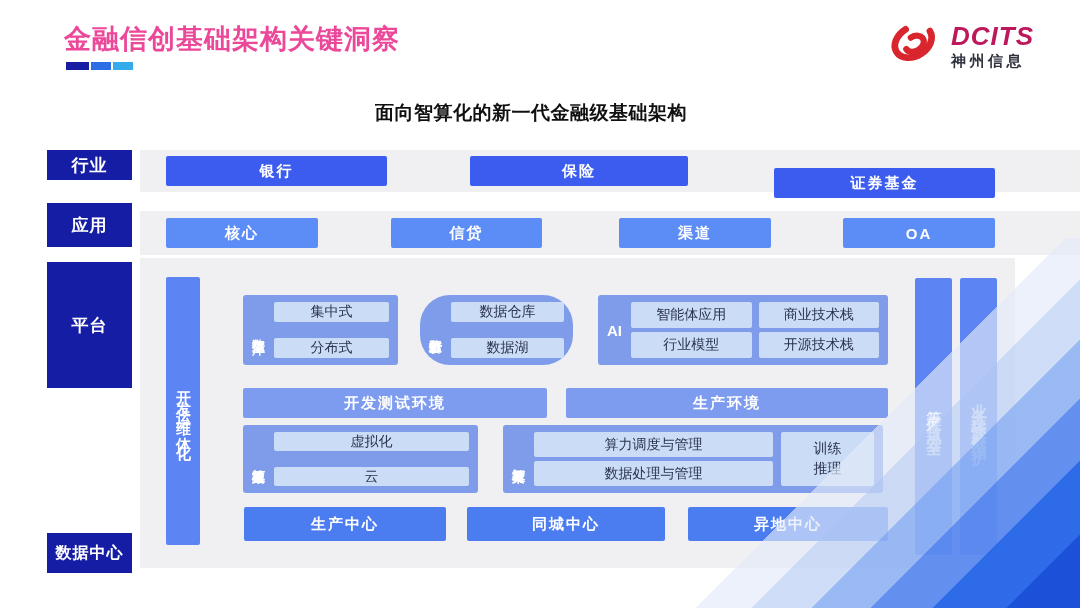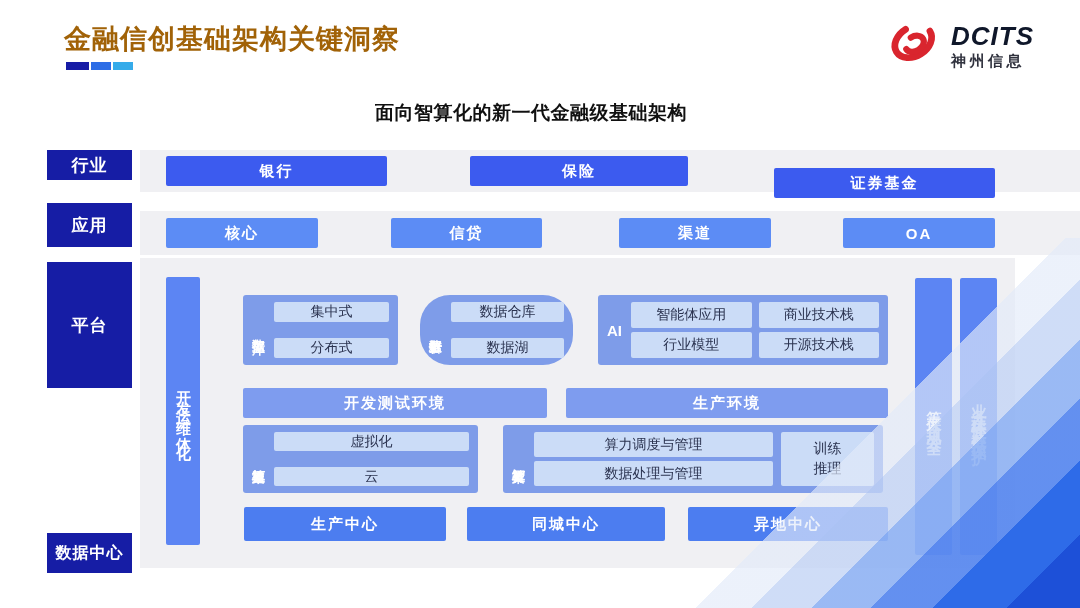--- a/index.html
+++ b/index.html
@@ -2,31 +2,31 @@
 <html><head>
 <meta charset="utf-8">
 <style>
   * { margin:0; padding:0; box-sizing:border-box; }
   html,body { background:#fff; }
   body { font-family:"Liberation Sans","DejaVu Sans",sans-serif; }
   .stage { position:relative; width:1080px; height:608px; background:#ffffff; overflow:hidden; }
 
   
   .page-title { position:absolute; left:64px; top:21px; font-size:27px; font-weight:bold;
-                color:#a16207; letter-spacing:1px; }
+                color:#ec4899; letter-spacing:1px; }
   .title-underline { position:absolute; left:66px; top:62px; display:flex; gap:2px; }
   .title-underline span { display:block; height:8px; }
   .u1 { width:23px; background:#171CA5; }
   .u2 { width:20px; background:#2D6DE6; }
   .u3 { width:20px; background:#35ABEA; }
 
   .logo { position:absolute; left:888px; top:18px; display:flex; align-items:center; gap:7px; }
   .logo-swirl svg { display:block; }
   .logo-text { display:flex; flex-direction:column; line-height:1.05; }
-  .logo-brand { font-size:26px; font-weight:800; font-style:italic; color:#0f172a; letter-spacing:1px; }
+  .logo-brand { font-size:26px; font-weight:800; font-style:italic; color:#be185d; letter-spacing:1px; }
   .logo-company { font-size:15px; font-weight:bold; color:#30323E; letter-spacing:3.5px; margin-top:2px; }
 
   .subtitle { position:absolute; left:0; top:100px; width:1062px; text-align:center;
               font-size:19px; font-weight:bold; color:#101010; letter-spacing:0.5px; }
 
   
   .rail-box { position:absolute; left:47px; width:85px; background:#161DA5; color:#fff;
               font-size:17px; font-weight:bold; display:flex; align-items:center;
               justify-content:center; letter-spacing:1px; }
   .rail-industry { top:150px; height:30px; }

